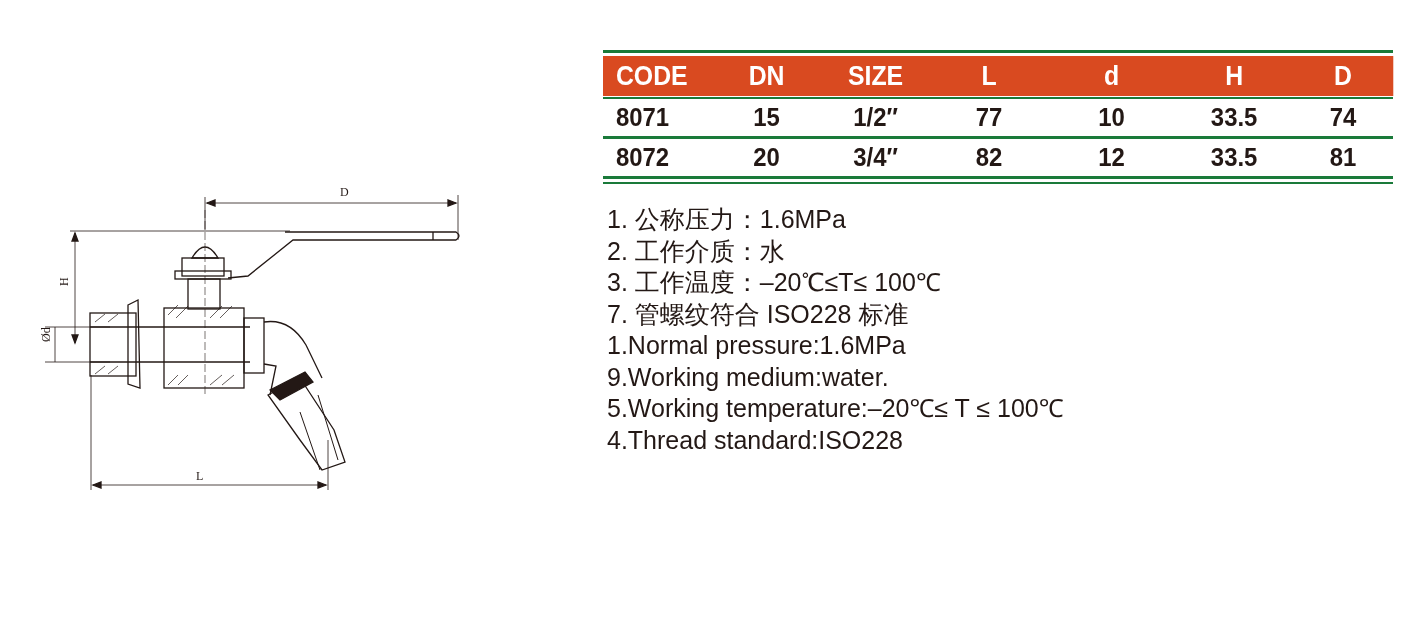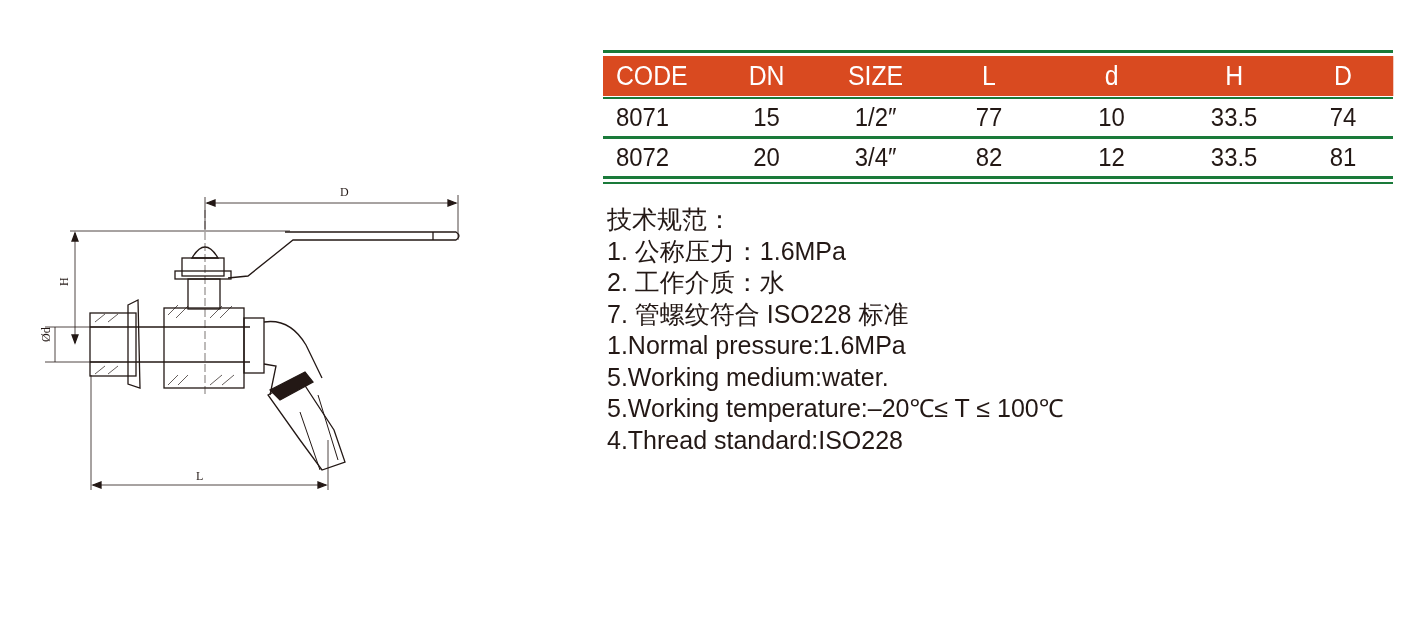--- a/index.html
+++ b/index.html
@@ -1,18 +1,18 @@
 <!DOCTYPE html>
 <html><head>
 <meta charset="utf-8">
 <style>
   html, body { margin:0; padding:0; background:#fff; }
   body { width:1428px; height:624px; position:relative; overflow:hidden; font-family:"Liberation Sans", sans-serif; color:#231815; }
   .drawing { position:absolute; left:0; top:0; width:520px; height:624px; }
-  .spec-table { position:absolute; left:603px; top:50px; width:790px; }
+  .spec-table { position:absolute; left:603px; top:50px; width:790px;font-weight:bold; }
   .rule { height:3px; background:#1a7a3a; }
   .rule-thin { height:2px; background:#1a7a3a; }
   .gap { height:3px; }
   .row { display:flex; height:37px; align-items:center; font-size:26px; transform:scaleX(0.92); transform-origin:left center; width:108.7%; }
   .hdr { background:#d94a20; color:#fff; height:40px; font-size:27px; }
   .row span { display:block; text-align:center; }
   .c0{width:120px;text-align:left !important;padding-left:14px;box-sizing:border-box}
   .c1{width:120px}.c2{width:120px}.c3{width:130px}.c4{width:140px}.c5{width:130px}.c6{width:110px}
   .notes { position:absolute; left:607px; top:204px; font-size:25px; line-height:31.5px; }
   .notes div { white-space:nowrap; }
@@ -117,21 +117,21 @@
     <span class="c4">12</span>
     <span class="c5">33.5</span>
     <span class="c6">81</span>
   </div>
   <div class="rule"></div>
   <div class="gap"></div>
   <div class="rule-thin"></div>
 </div>
 
 <div class="notes">
-  <div>技术规范：</div>
   <div>1. 公称压力：1.6MPa</div>
   <div>2. 工作介质：水</div>
+  <div>3. 工作温度：–20℃≤T≤ 100℃</div>
   <div>7. 管螺纹符合 ISO228 标准</div>
   <div>1.Normal pressure:1.6MPa</div>
-  <div>5.Working medium:water.</div>
+  <div>9.Working medium:water.</div>
   <div>5.Working temperature:–20℃≤ T ≤ 100℃</div>
   <div>4.Thread standard:ISO228</div>
 </div>
 
 </body></html>

